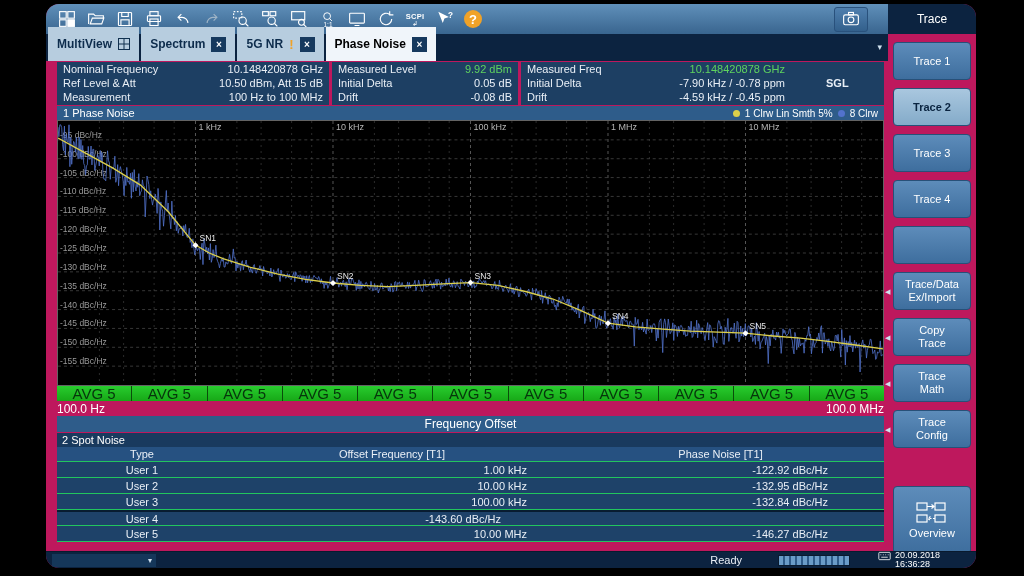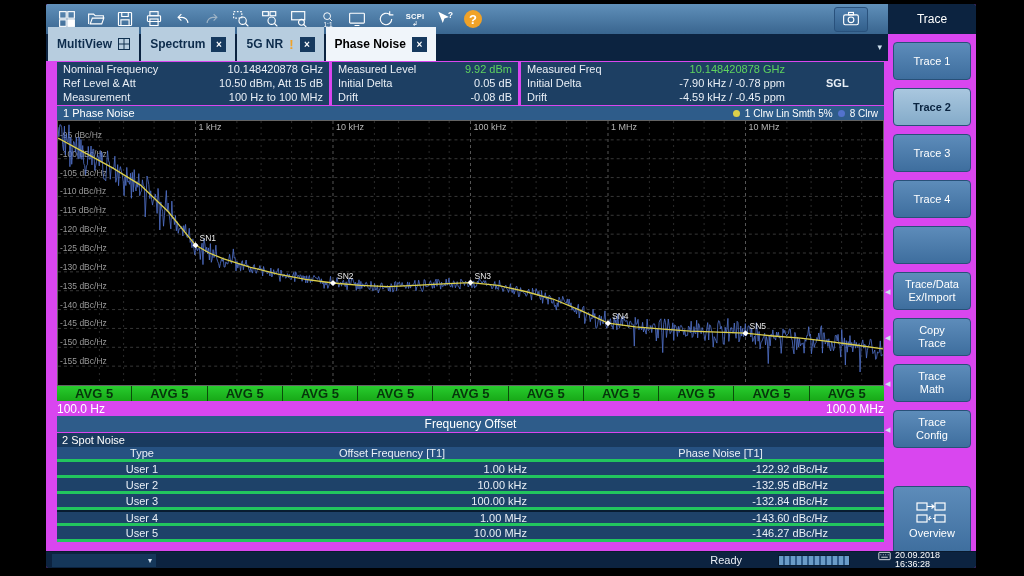--- a/index.html
+++ b/index.html
@@ -1,18 +1,18 @@
 <!DOCTYPE html>
 <html><head>
 <meta charset="utf-8">
 <style>
   *{margin:0;padding:0;box-sizing:border-box}
   html,body{width:1024px;height:576px}
   body{background:#000;font-family:"Liberation Sans","DejaVu Sans",sans-serif;position:relative;overflow:hidden}
-  .screen{position:absolute;left:46px;top:4px;width:930px;height:564px;background:#d946ef;border-radius:2px;overflow:hidden;display:flex}
+  .screen{position:absolute;left:46px;top:4px;width:930px;height:564px;background:#be185d;border-radius:13px;overflow:hidden;display:flex}
   .main{width:842px;display:flex;flex-direction:column;position:relative}
   .sidecol{width:88px;display:flex;flex-direction:column;align-items:center;position:relative}
 
   
   .toolbar{height:30px;background:linear-gradient(#6090ba,#39658f);display:flex;align-items:center;padding:0 8px;gap:3px;flex:none}
   .tbtn{width:26px;height:25px;border-radius:3px;display:flex;flex-direction:column;align-items:center;justify-content:center;cursor:pointer}
   .tbtn svg{stroke:#fff;fill:none;stroke-width:1.4}
   .tbtn.disabled svg{stroke:#9fb4c6}
   .ratio-label{font-size:6.5px;color:#fff;line-height:6px;margin-top:-2px}
   .scpi{font-size:7.5px;font-weight:bold;color:#fff;letter-spacing:.3px}
@@ -42,30 +42,30 @@
   .wtitle{height:14px;margin:0 4px 0 11px;background:#2e5c8a;display:flex;align-items:center;padding:6px 6px;font-size:11px;color:#fff;flex:none}
   .legend{margin-left:auto;display:flex;align-items:center;gap:5px;font-size:10px}
   .dot{width:7px;height:7px;border-radius:50%;display:inline-block}
 
   
   .chart{position:relative;margin:0 4px 0 11px;height:266px;background:#000;border:1px solid #636363;flex:none}
   .chart svg{position:absolute;left:0;top:0;width:100%;height:100%}
 
   
   .avgbar{height:15px;margin:0 4px 0 11px;display:flex;background:#17a817;flex:none}
-  .avgseg{flex:1;border-right:1px solid #0a4d0a;display:flex;align-items:center;justify-content:center;font-size:13px;font-weight:bold;color:#07350c;background:linear-gradient(#28cc2e,#17a817)}
+  .avgseg{flex:1;border-right:1px solid #0a4d0a;display:flex;align-items:center;justify-content:center;font-size:15px;font-weight:normal;color:#07350c;background:linear-gradient(#28cc2e,#17a817)}
   .avgseg:last-child{border-right:none}
 
   .freqrow{height:15px;margin:0 4px 0 11px;display:flex;justify-content:space-between;align-items:center;font-size:12px;color:#fff;flex:none}
   .axisrow{height:16px;margin:0 4px 1px 11px;background:#2e5c8a;display:flex;align-items:center;justify-content:center;font-size:12px;color:#fff;flex:none}
   .spotbar{height:14px;margin:0 4px 0 11px;background:#193a5e;font-size:11px;color:#fff;display:flex;align-items:center;padding-left:5px;flex:none}
 
   
   .ntable{margin:0 4px 0 11px;font-size:11px;color:#e9eff6;flex:none}
-  .trow{display:grid;grid-template-columns:170px 330px 1fr;height:16px;align-items:center;background:#1e4269;border-bottom:3px solid #22c55e}
+  .trow{display:grid;grid-template-columns:170px 330px 1fr;height:16px;align-items:center;background:#1e4269;border-bottom:1px solid #22c55e}
   .trow.head{background:#265181;height:15px}
   .c1{text-align:center}
   .c2{text-align:right;padding-right:30px}
   .c3{text-align:right;padding-right:56px}
   .head .c2,.head .c3{text-align:center;padding:0}
   .strongsep{border-top:2px solid #081c31}
 
   
   .statusbar{position:absolute;left:0;right:0;bottom:0;height:17px;background:#0c2340;border-top:1px solid #091a2e;display:flex;align-items:center;font-size:11px;color:#e9eff6;padding:0 6px;z-index:5}
   .sdrop{width:104px;height:13px;background:#15375a;display:flex;align-items:center;justify-content:flex-end;padding-right:4px;font-size:8px;color:#cfe0ee;cursor:pointer}
@@ -393,21 +393,20 @@
         <div class="c2">10.00 kHz</div>
         <div class="c3">-132.95 dBc/Hz</div>
       </div>
       <div class="trow">
         <div class="c1">User 3</div>
         <div class="c2">100.00 kHz</div>
         <div class="c3">-132.84 dBc/Hz</div>
       </div>
       <div class="trow strongsep">
         <div class="c1">User 4</div>
-        <div class="c2">1.00 MHz</div>
         <div class="c3">-143.60 dBc/Hz</div>
       </div>
       <div class="trow">
         <div class="c1">User 5</div>
         <div class="c2">10.00 MHz</div>
         <div class="c3">-146.27 dBc/Hz</div>
       </div>
     </div>
   </div>
 

